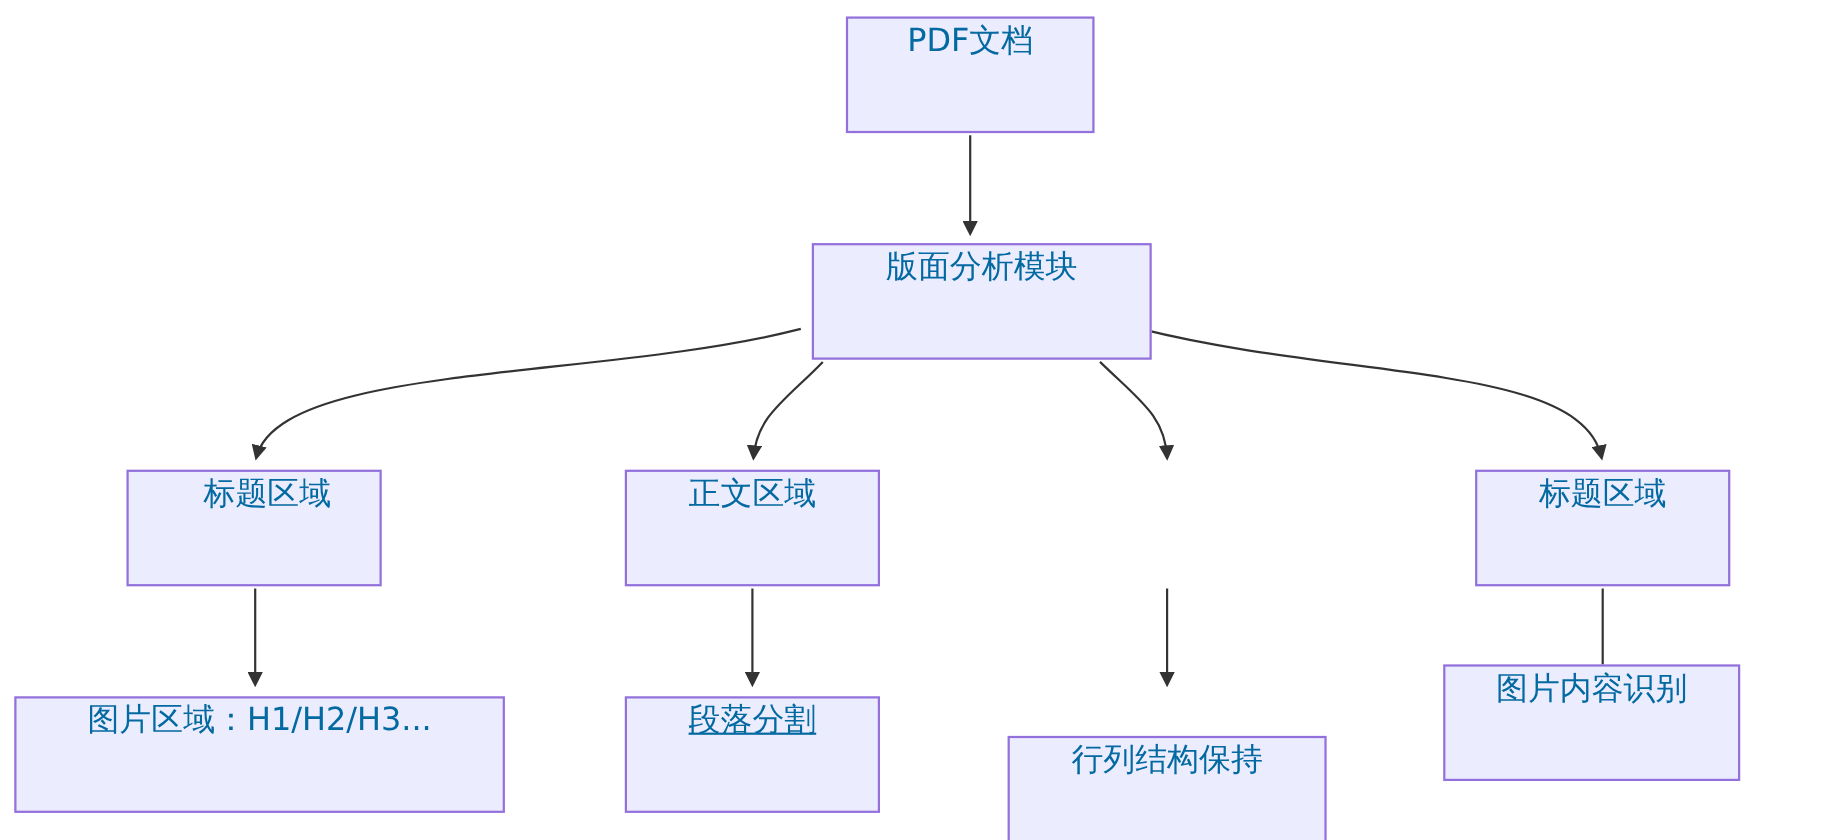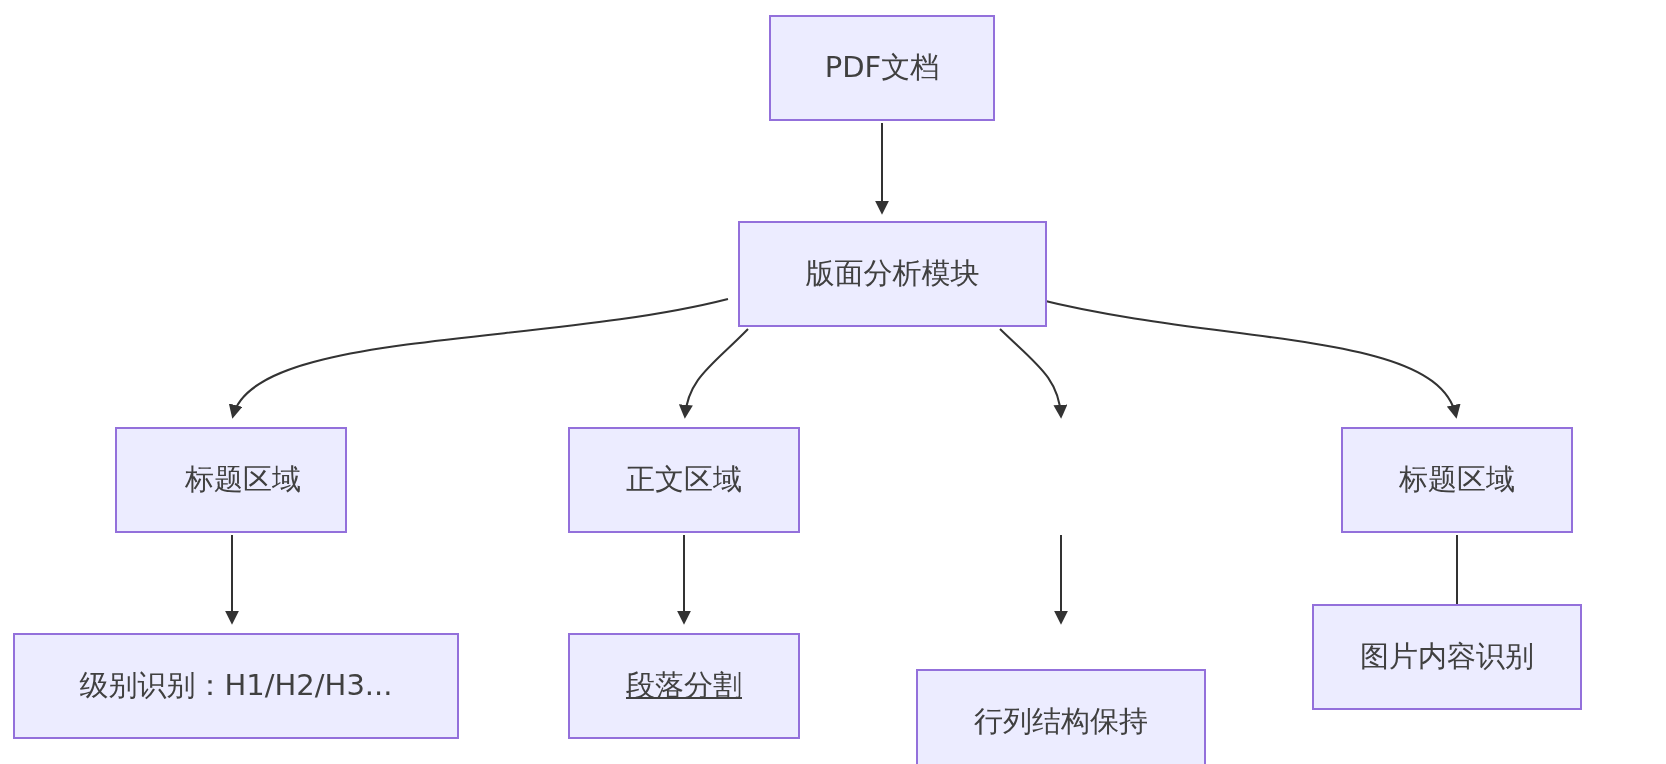--- a/index.html
+++ b/index.html
@@ -25,24 +25,24 @@
   .edge-path {
     fill: none;
     stroke: #333333;
     stroke-width: 2px;
   }
   .node {
     position: absolute;
     box-sizing: border-box;
     background: #ECECFF;
     border: 2px solid #9370DB;
-    color: #404040;
+    color: #0369a1;
     font-size: 29px;
     display: flex;
-    align-items: center;
+    align-items: flex-start;
     justify-content: center;
     text-align: center;
     white-space: nowrap;
   }
   
   .n-pdf        { left: 769px;  top: 15px;  width: 226px; height: 106px; }
   .n-layout     { left: 728px;  top: 221px; width: 309px; height: 106px; margin-left: 10px; }
   .n-title      { left: 115px;  top: 427px; width: 232px; height: 106px; padding-left: 24px; }
   .n-body       { left: 568px;  top: 427px; width: 232px; height: 106px; }
   .n-table      { left: 945px;  top: 427px; width: 232px; height: 106px; }
@@ -89,21 +89,21 @@
   <div class="node n-body">
     <span>正文区域</span>
   </div>
 
 
   <div class="node n-image">
     <span>标题区域</span>
   </div>
 
   <div class="node n-level">
-    <span>级别识别：H1/H2/H3...</span>
+    <span>图片区域：H1/H2/H3...</span>
   </div>
 
   <div class="node n-para">
     <span>段落分割</span>
   </div>
 
   <div class="node n-rowcol">
     <span>行列结构保持</span>
   </div>
 

